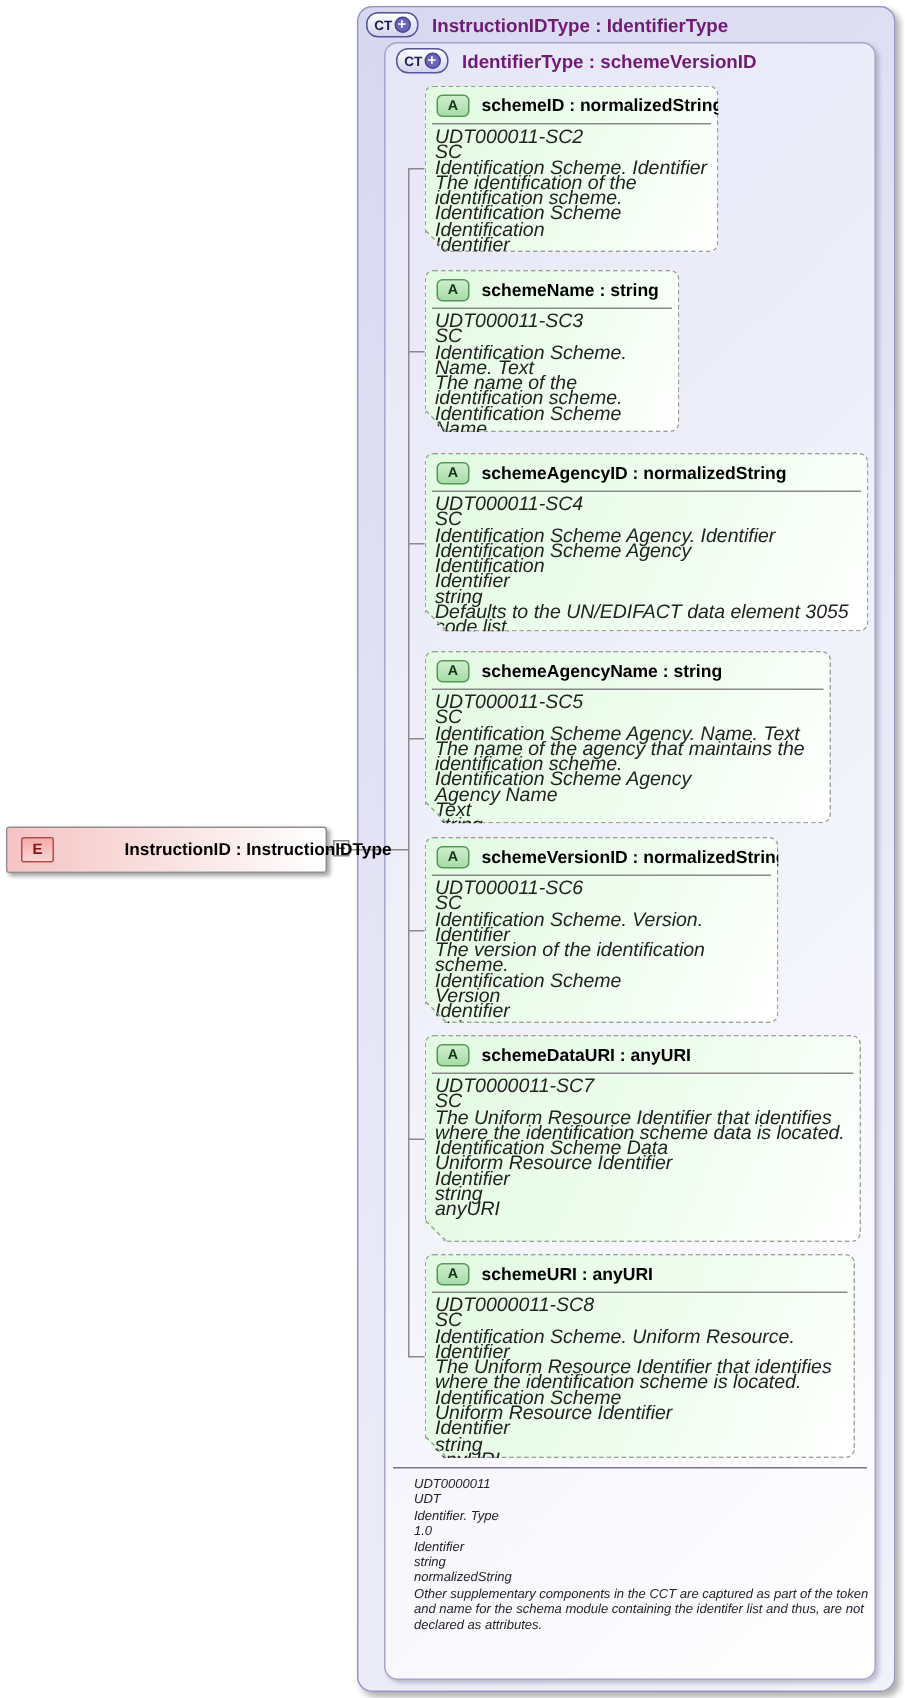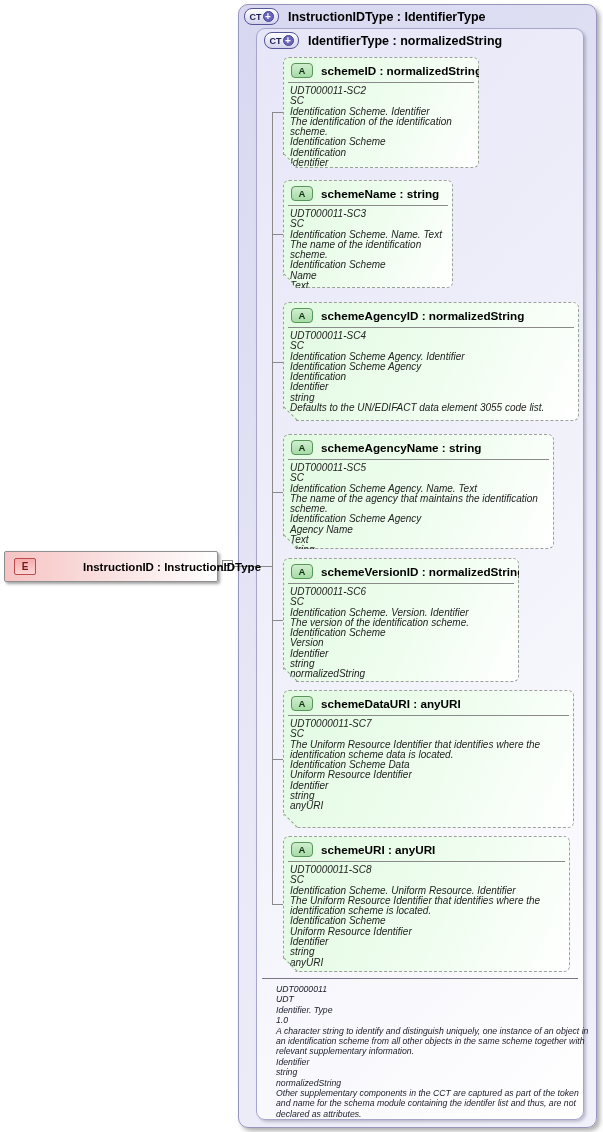--- a/index.html
+++ b/index.html
@@ -24,42 +24,42 @@
   .ct-icon {
     width:33px; height:15px; border:1px solid #55559a; border-radius:8px;
     background:linear-gradient(#ffffff,#d2d2ee);
     display:flex; align-items:center; justify-content:center; gap:1px; flex:none;
   }
   .ct-text { font-weight:bold; font-size:9px; color:#1d1d4e; }
   .ct-plus {
     width:11px; height:11px; border-radius:50%; background:#6a66b9; border:1px solid #47438e;
     color:#ffffff; font-weight:bold; font-size:10px; line-height:10px; text-align:center; box-sizing:border-box;
   }
-  .ct-title { font-weight:bold; font-size:12.5px; color:#000000; white-space:nowrap; }
+  .ct-title { font-weight:bold; font-size:12.5px; color:#701a75; white-space:nowrap; }
   
   .attr-box {
     position:absolute; box-sizing:border-box; z-index:4;
     border:1px dashed #9f9f9f; border-radius:6px;
     background:linear-gradient(115deg,#e2fae2 0%,#effdef 55%,#ffffff 100%);
     clip-path:polygon(0 0,100% 0,100% 100%,13px 100%,0 calc(100% - 13px));
   }
   .attr-fold {
     position:absolute; left:-3px; bottom:6px; width:19px; height:0;
     border-top:1px dashed #9f9f9f; transform:rotate(45deg);
   }
   .attr-header { display:flex; align-items:center; gap:8px; padding:5px 4px 2px 7px; }
   .a-icon {
     width:20px; height:13px; border:1px solid #569656; border-radius:4px; flex:none;
     background:linear-gradient(#cfeecf,#a7dba7);
     color:#123312; font-weight:bold; font-size:9.5px;
     display:flex; align-items:center; justify-content:center;
   }
   .attr-title { font-weight:bold; font-size:11.7px; color:#000000; white-space:nowrap; }
   .attr-sep { height:1px; background:#8a8a8a; margin:2px 4px 2px 4px; }
-  .attr-doc { font-style:italic; font-size:10px; line-height:10.3px; color:#222222; padding:1px 4px 0 6px; }
+  .attr-doc { font-style:italic; font-size:13px; line-height:10.3px; color:#222222; padding:1px 4px 0 6px; }
   
   .type-doc-sep { position:absolute; left:262px; top:978px; width:316px; height:1px; background:#777788; z-index:3; }
   .type-doc {
     position:absolute; left:276px; top:984px; width:316px; z-index:3;
     font-style:italic; font-size:8.7px; line-height:10.4px; color:#222230;
   }
   
   .element-box {
     position:absolute; left:4px; top:551px; width:214px; height:31px; box-sizing:border-box; z-index:6;
     border:1px solid #8f8f8f; border-radius:2px;
@@ -97,21 +97,21 @@
     </span>
     <span class="ct-title">InstructionIDType : IdentifierType</span>
   </div>
 
   <div class="inner-box"></div>
   <div class="ct-header" style="left:264px; top:32px;">
     <span class="ct-icon">
       <span class="ct-text">CT</span>
       <span class="ct-plus">+</span>
     </span>
-    <span class="ct-title">IdentifierType : normalizedString</span>
+    <span class="ct-title">IdentifierType : schemeVersionID</span>
   </div>
 
   <div class="trunk"></div>
   <div class="branch" style="top:112px;"></div>
   <div class="branch" style="top:234px;"></div>
   <div class="branch" style="top:362px;"></div>
   <div class="branch" style="top:492px;"></div>
   <div class="branch" style="top:620px;"></div>
   <div class="branch" style="top:759px;"></div>
   <div class="branch" style="top:904px;"></div>
@@ -273,20 +273,19 @@
       </div>
     <div class="attr-fold"></div>
   </div>
 
   <div class="type-doc-sep"></div>
   <div class="type-doc">
       <div>UDT0000011</div>
       <div>UDT</div>
       <div>Identifier. Type</div>
       <div>1.0</div>
-      <div>A character string to identify and distinguish uniquely, one instance of an object in an identification scheme from all other objects in the same scheme together with relevant supplementary information.</div>
       <div>Identifier</div>
       <div>string</div>
       <div>normalizedString</div>
       <div>Other supplementary components in the CCT are captured as part of the token and name for the schema module containing the identifer list and thus, are not declared as attributes.</div>
     </div>
 
 </div>
 
 </body></html>

